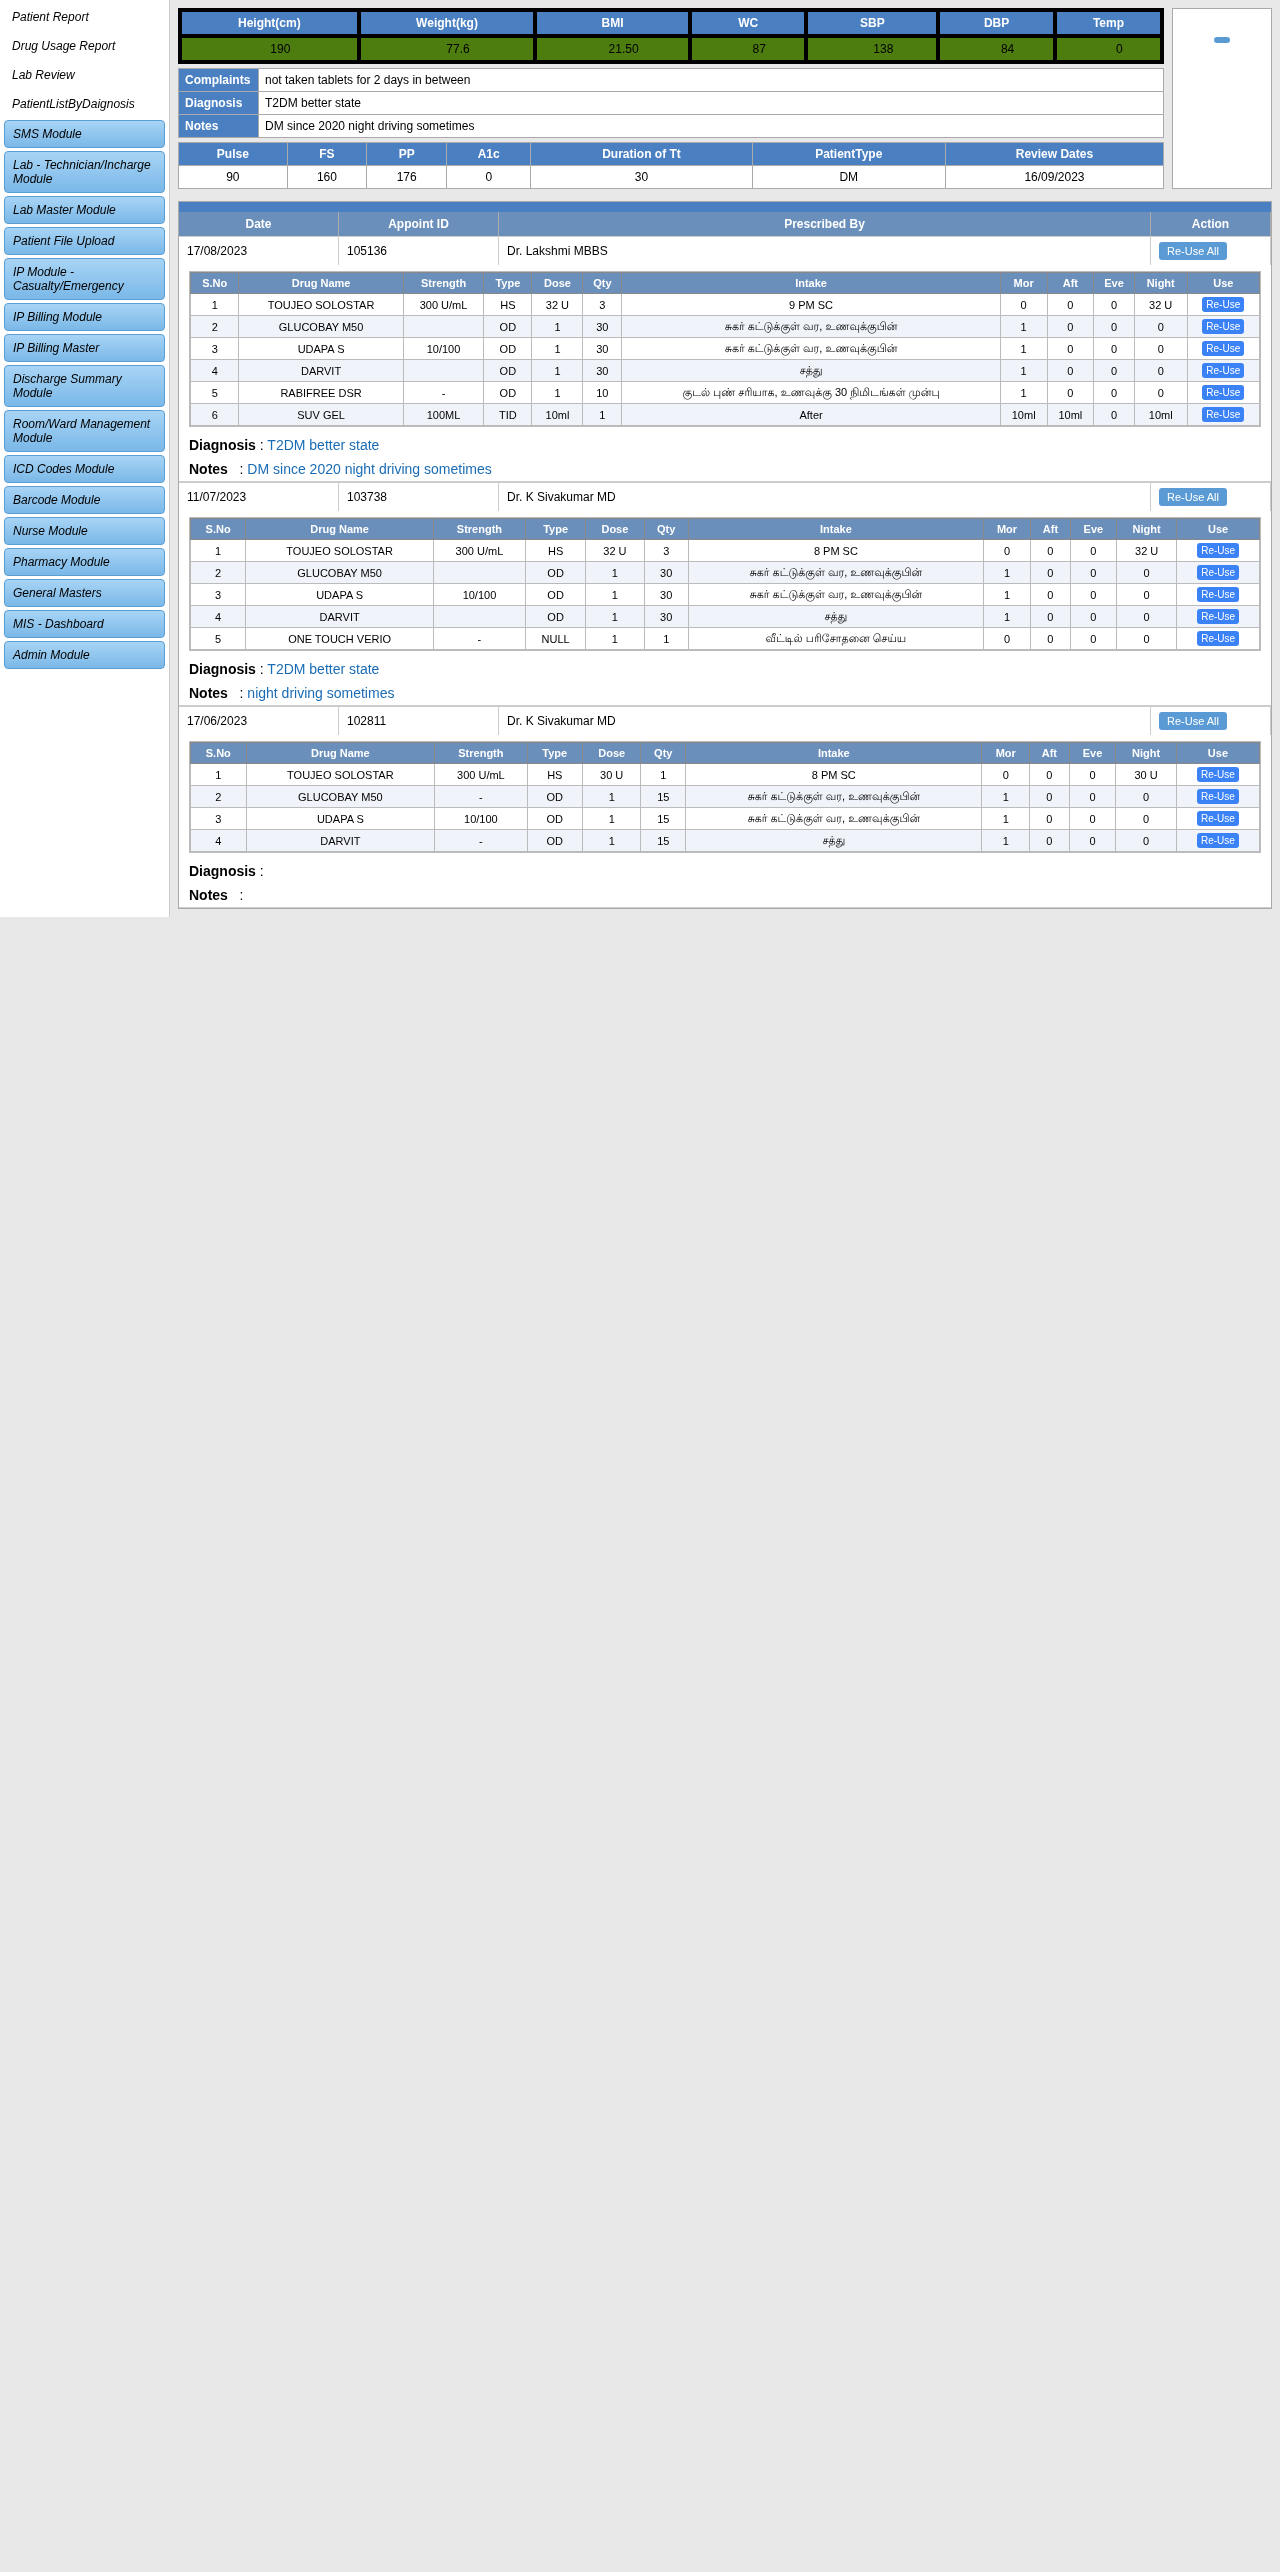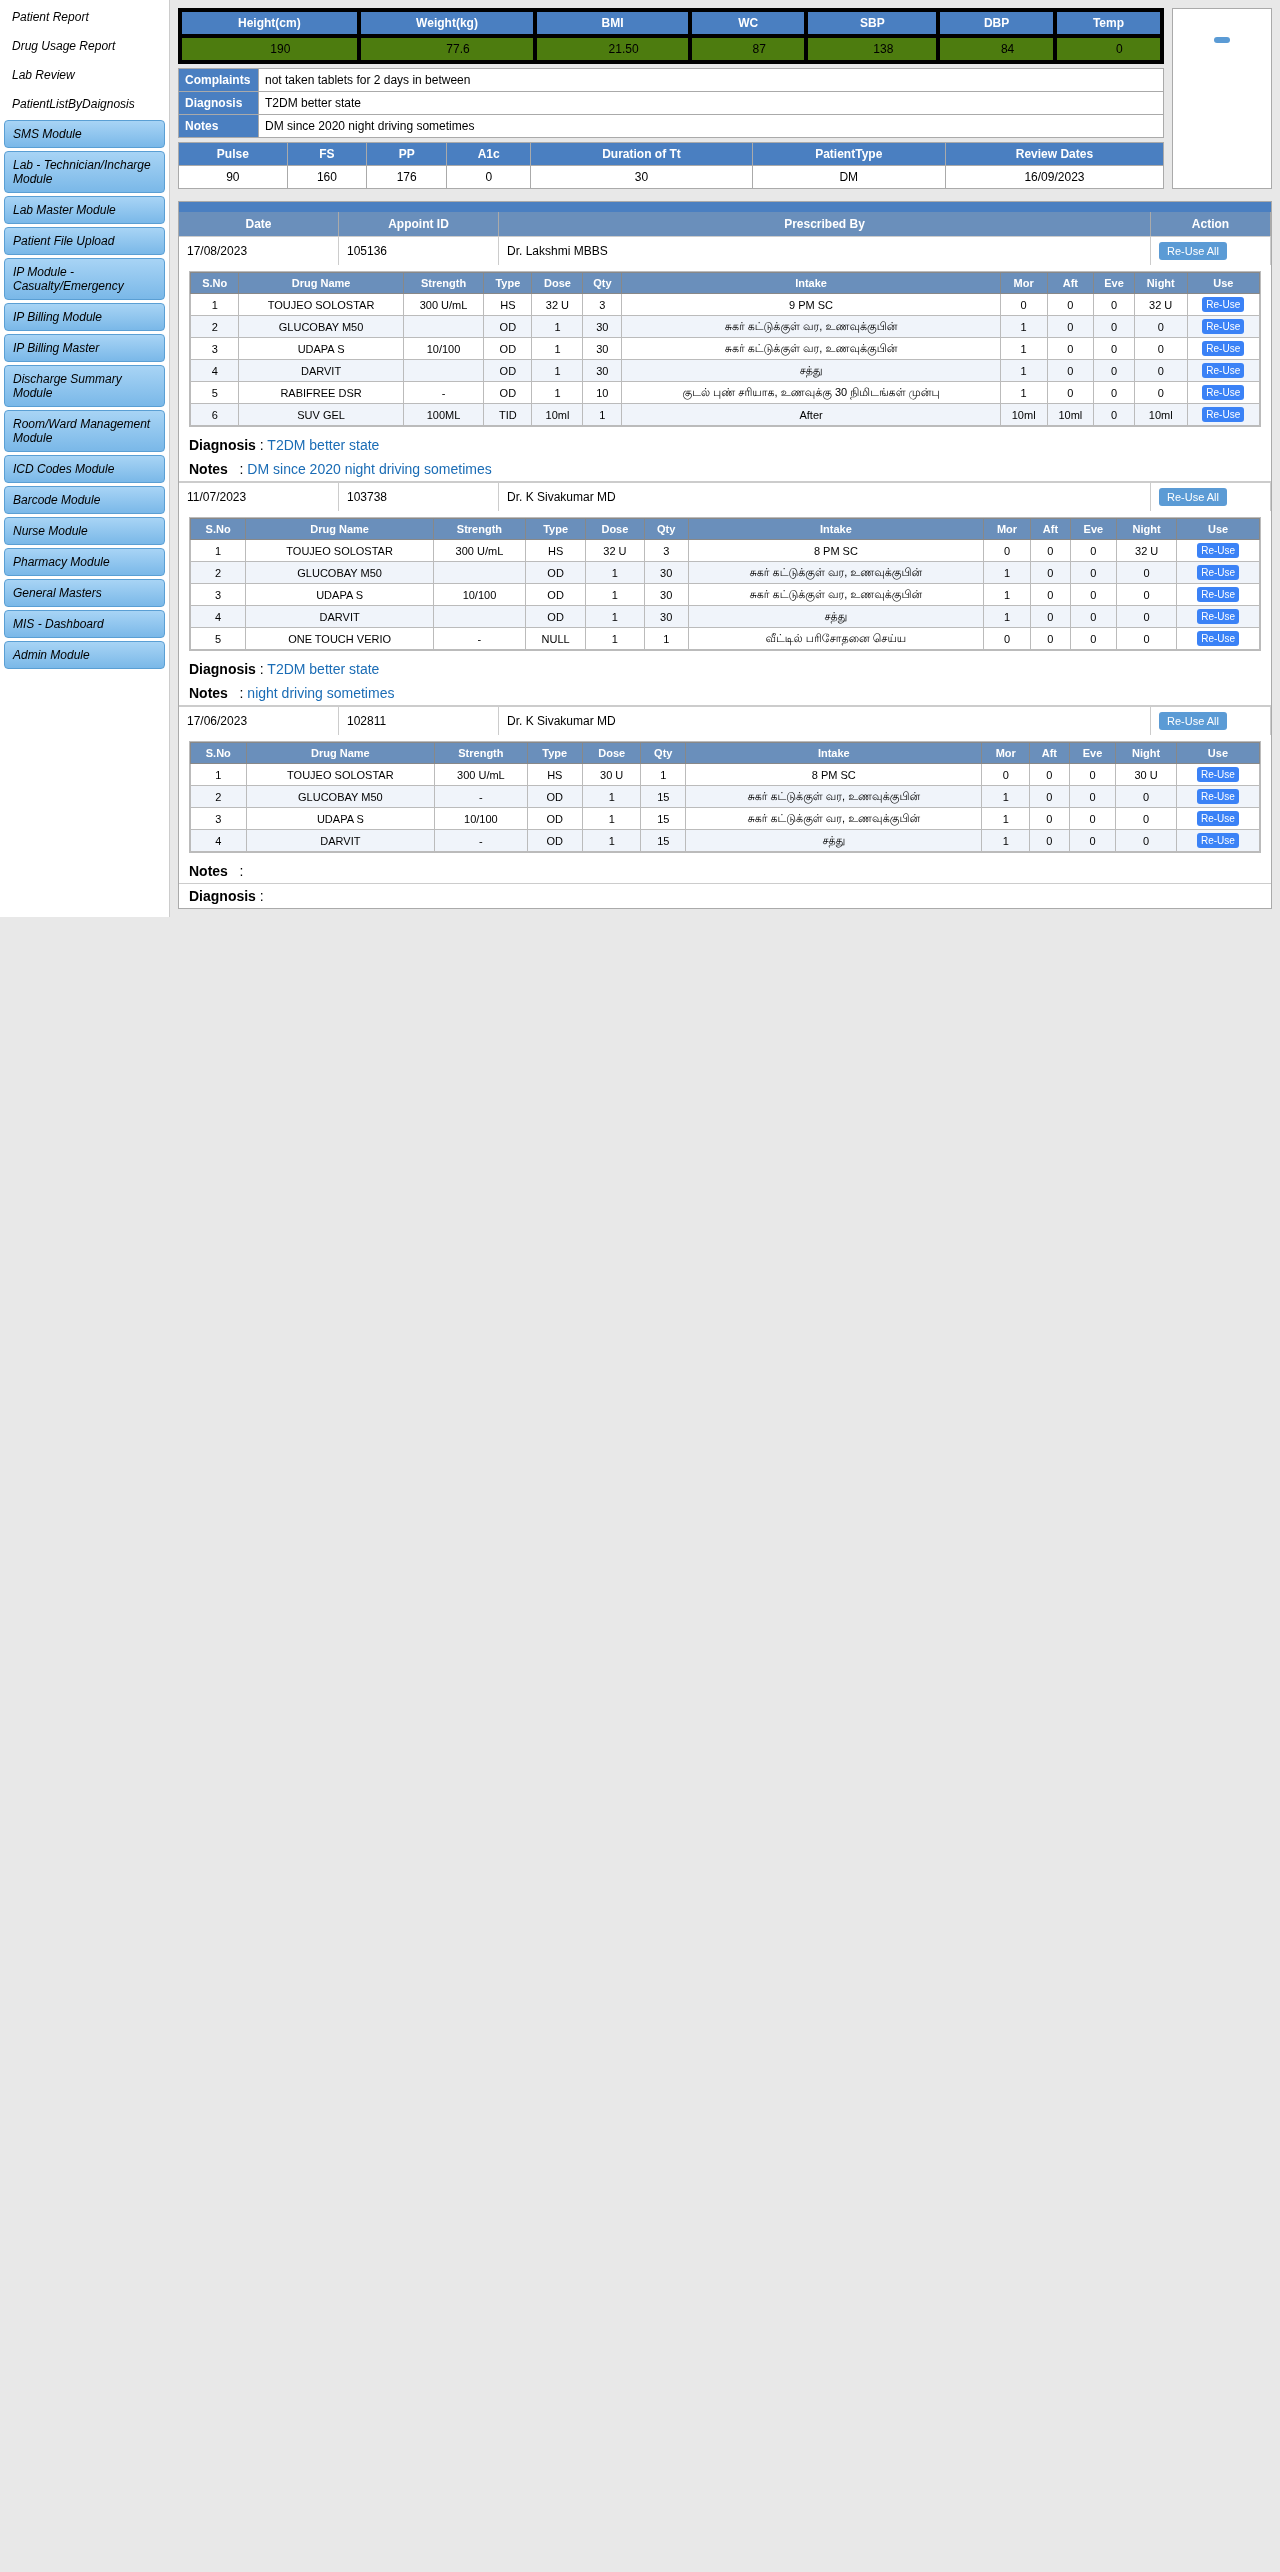--- a/index.html
+++ b/index.html
@@ -630,18 +630,18 @@
       <td>சத்து</td>
       <td>1</td>
       <td>0</td>
       <td>0</td>
       <td>0</td>
       <td><button class="reuse-btn">Re-Use</button></td>
     </tr>
             </tbody>
           </table>
         </div>
+        <div class="diag-notes"><strong>Diagnosis</strong> : <span></span></div>
         <div class="diag-notes" style="border-bottom: 1px solid rgb(204, 204, 204);"><strong>Notes</strong>  &nbsp; : <span></span></div>
-        <div class="diag-notes"><strong>Diagnosis</strong> : <span></span></div>
       </div>
   </div>
 
 </div>
 
 </body></html>

